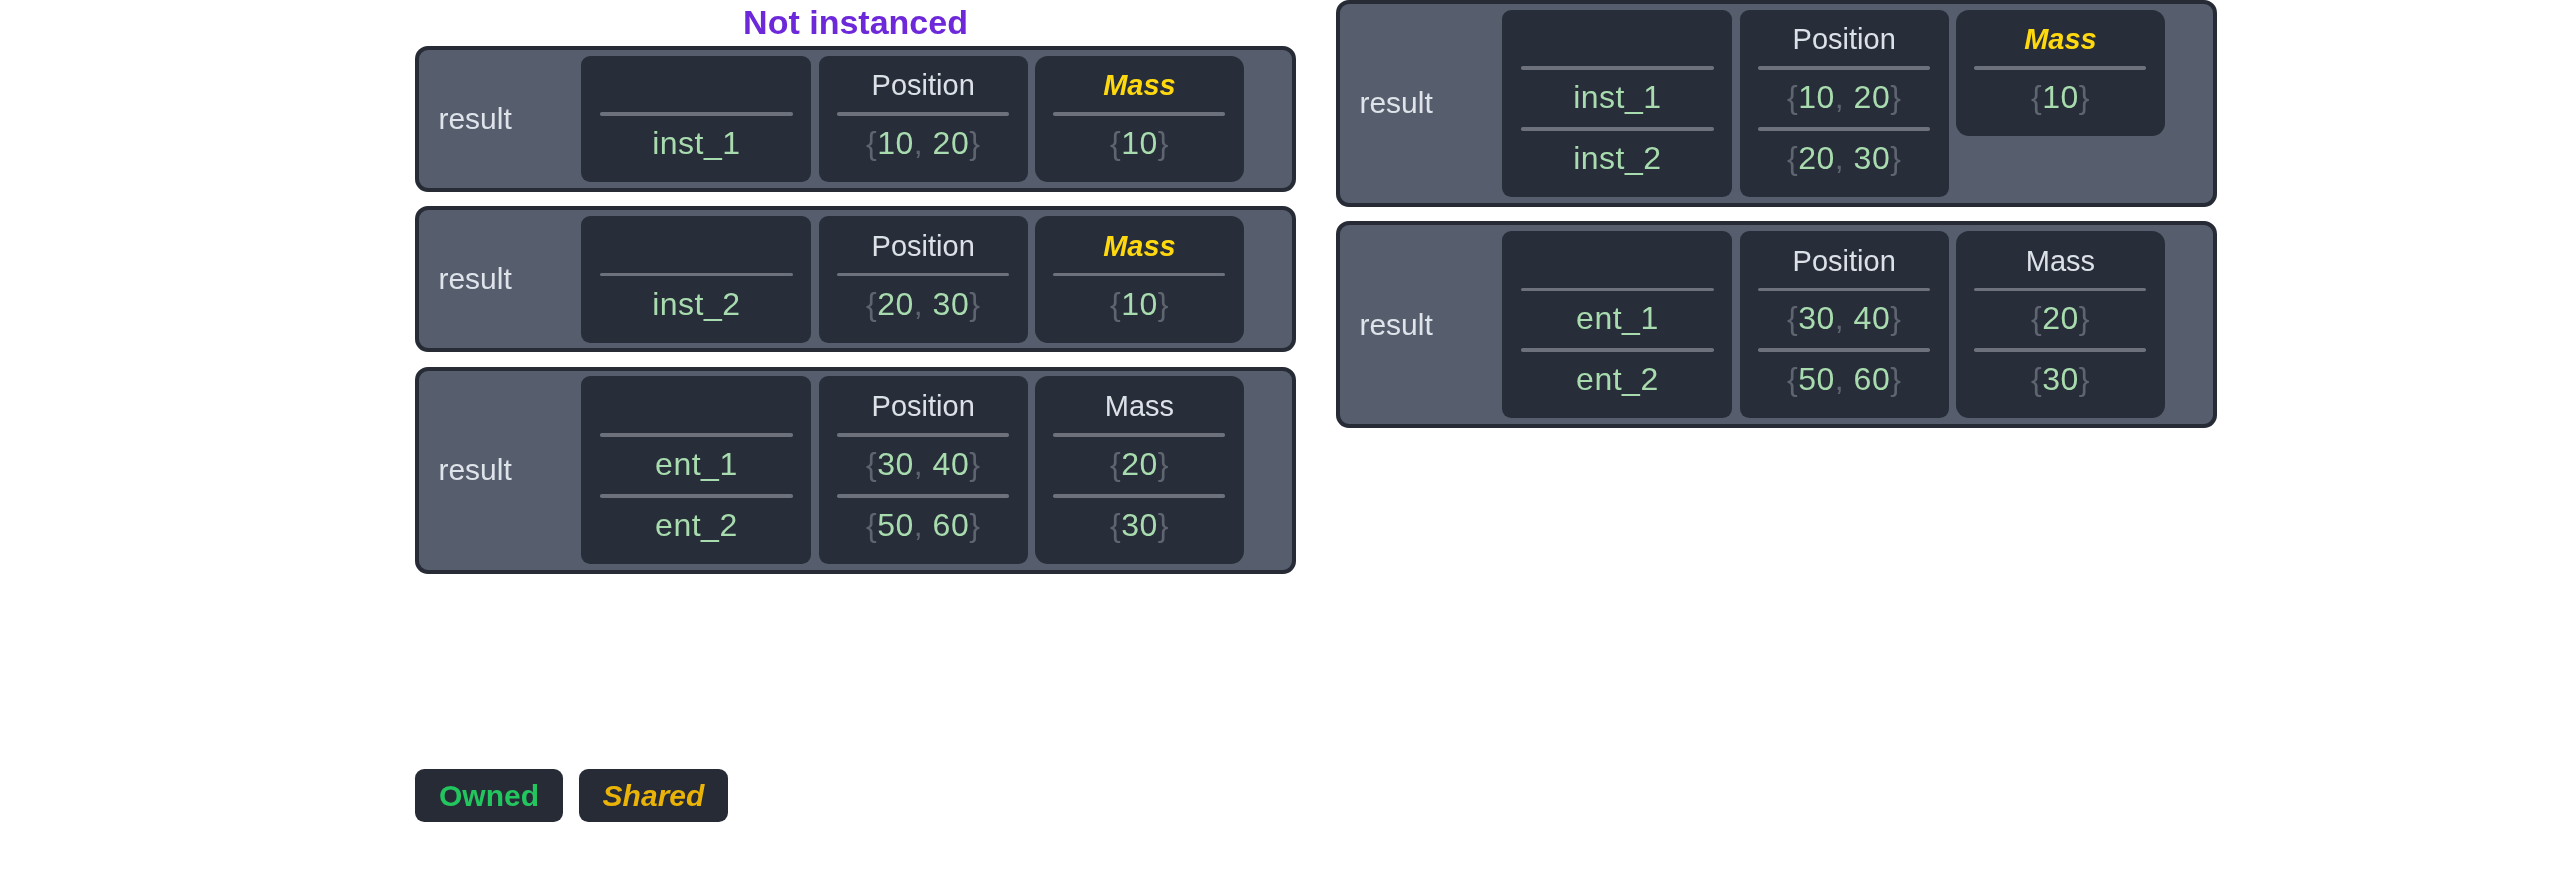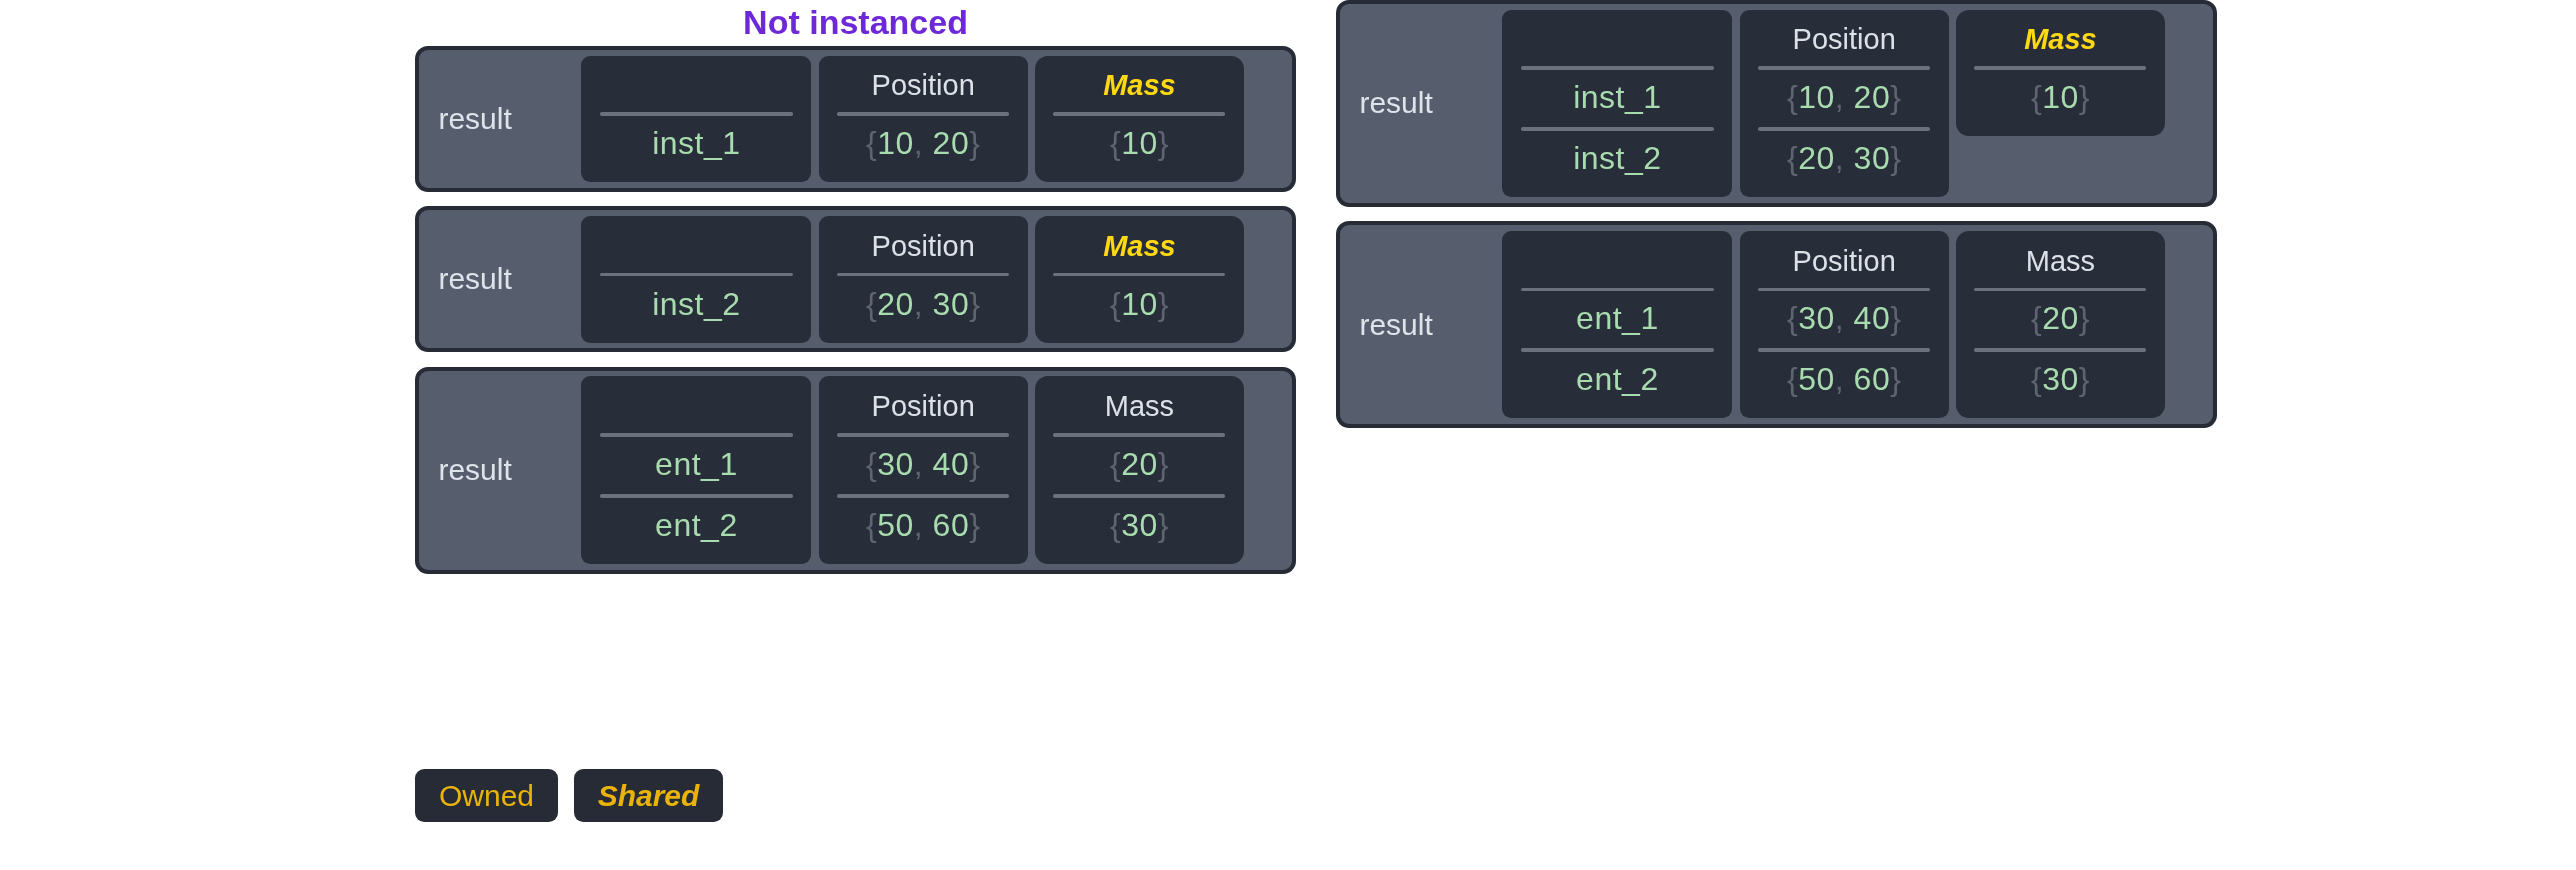--- a/index.html
+++ b/index.html
@@ -131,22 +131,23 @@
   }
   .legend-chip {
     background: #262b36;
     border-radius: 9.2px;
     padding: 0 24px;
     height: 53px;
     display: flex;
     align-items: center;
     justify-content: center;
     font-size: 30px;
-    color: #eab308;
+    color: #22c55e;
     white-space: nowrap;
+    font-weight: bold;
   }
   .legend-chip.shared {
     color: #eab308;
     font-style: italic;
     font-weight: bold;
   }
 </style>
 </head>
 <body>
 

